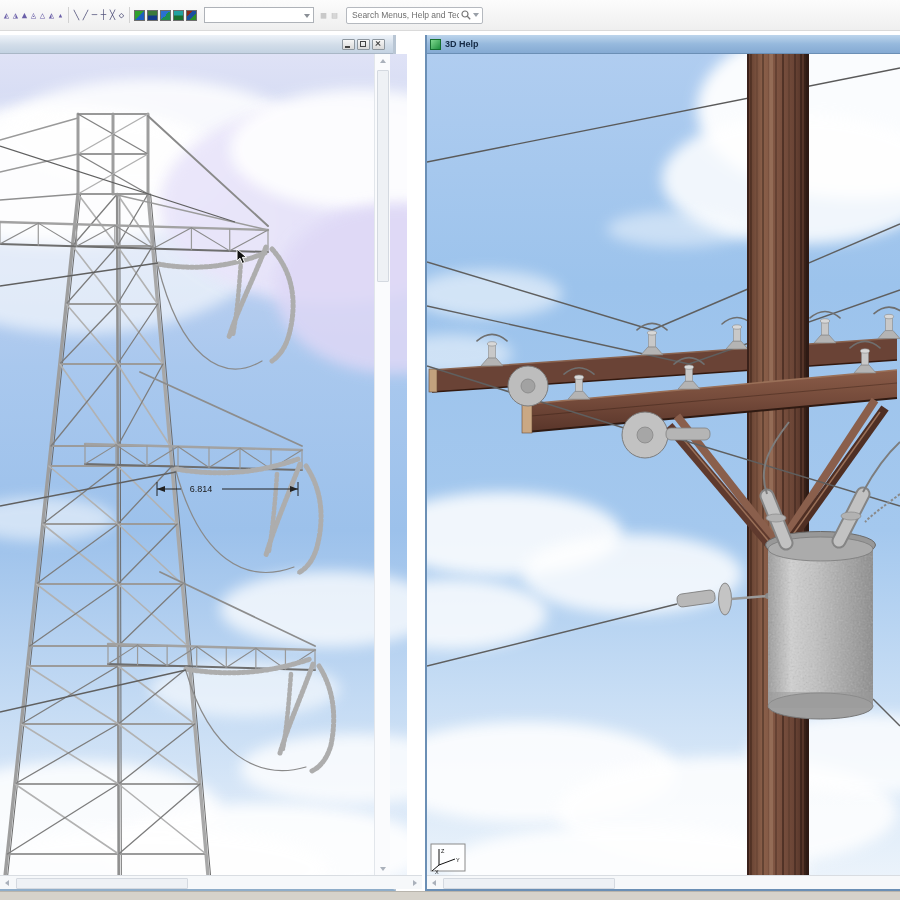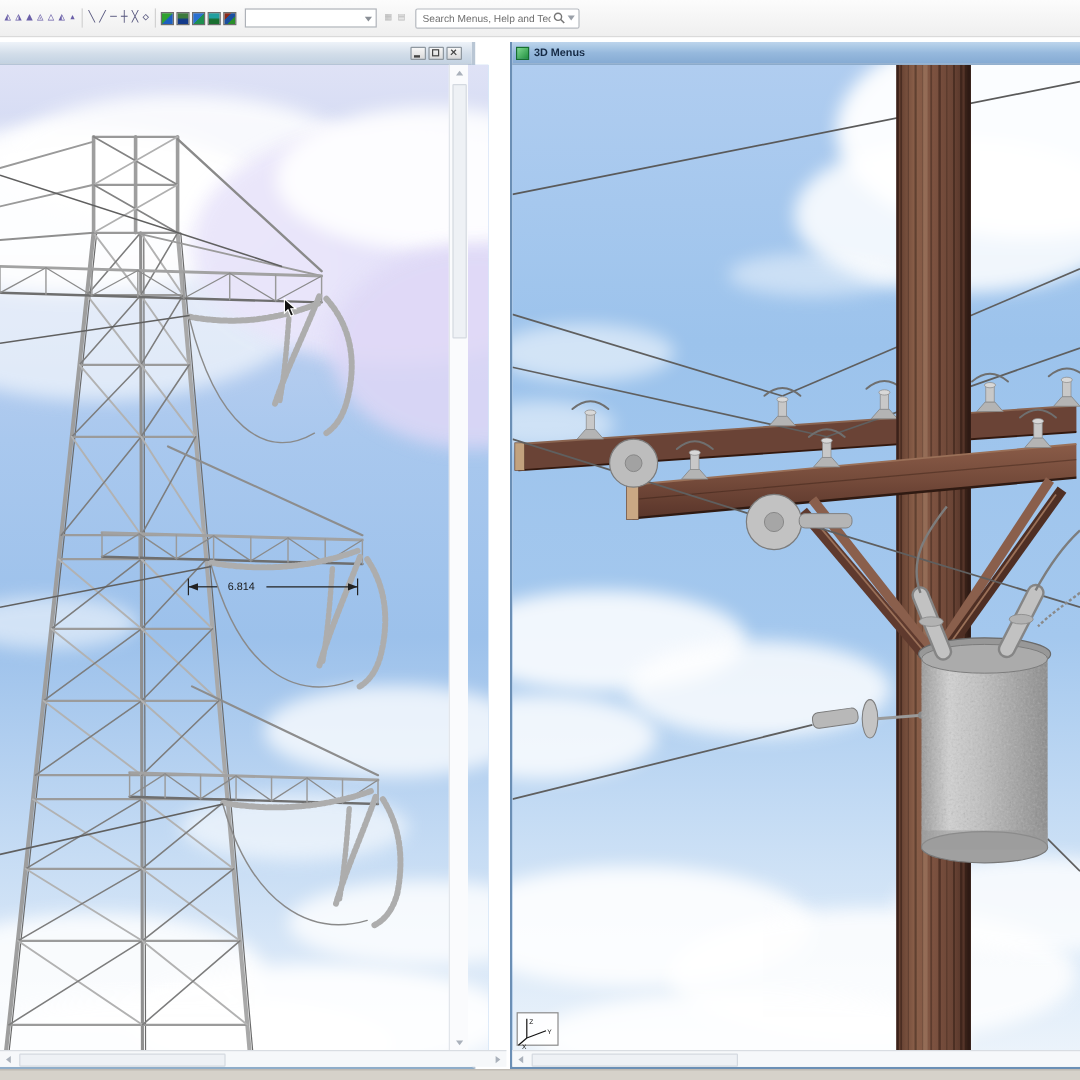--- a/index.html
+++ b/index.html
@@ -363,21 +363,21 @@
       <div class="hthumb"></div>
       <div class="hbtn" style="right:0;">
           <span class="tri-rt"></span>
         </div>
     </div>
   </div>
 
   <div class="win right-win">
     <div class="titlebar active">
       <span class="win-icon"></span>
-      <span class="win-title">3D Menus</span>
+      <span class="win-title">3D Help</span>
     </div>
     <div class="content">
       <svg id="scene-right" width="473" height="822" viewBox="0 0 473 822">
         <defs>
           <linearGradient id="skyR" x1="0" y1="0" x2="0" y2="1">
             <stop offset="0" stop-color="#b0cdf0"></stop>
               <stop offset=".28" stop-color="#9cc3ec"></stop>
             <stop offset=".58" stop-color="#a4c8ee"></stop>
               <stop offset=".82" stop-color="#cfe2f6"></stop>
             <stop offset="1" stop-color="#ebf3fb"></stop>

